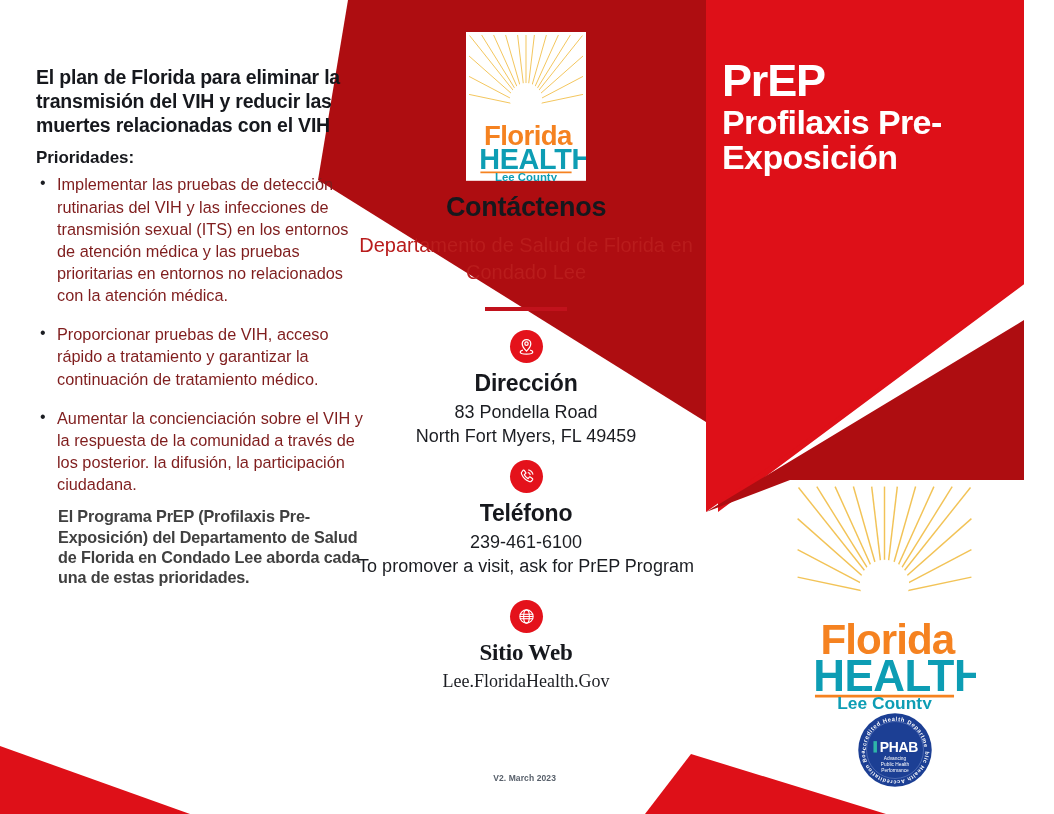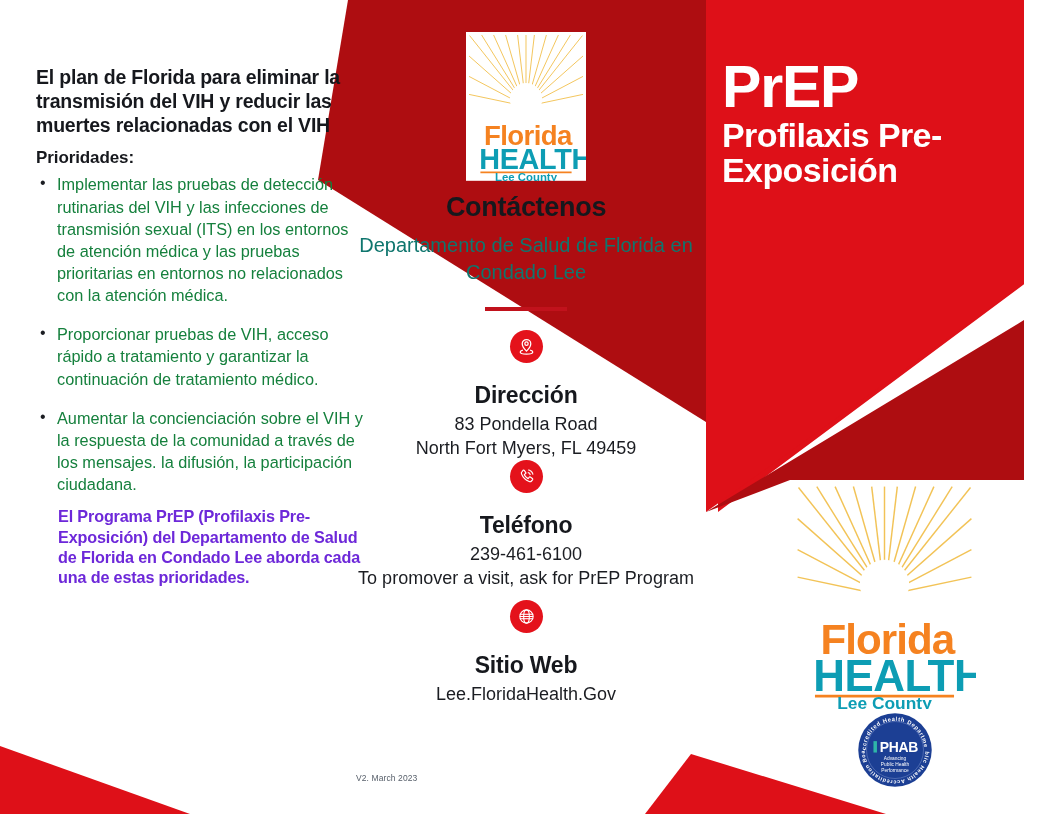--- a/index.html
+++ b/index.html
@@ -45,36 +45,36 @@
   ul#priority-list {
     list-style: none;
     margin: 0;
     padding: 0;
   }
   ul#priority-list > li {
     position: relative;
     padding-left: 21px;
     font-size: 16.3px;
     line-height: 1.36;
-    color: #15803d;
+    color: #7f1d1d;
     margin-bottom: 17px;
   }
   ul#priority-list > li::before {
     content: "\2022";
     position: absolute;
     left: 4px;
     top: -1px;
     font-size: 16px;
     color: #1b1d22;
   }
   #closing-note {
     font-size: 16.2px;
     font-weight: 800;
     line-height: 1.25;
-    color: #6d28d9;
+    color: #404040;
     margin: -6px 0 0 22px;
     letter-spacing: -0.15px;
   }
 
   
   #mid-col {
     position: absolute;
     left: 356px;
     top: 0;
     width: 340px;
@@ -100,21 +100,21 @@
     letter-spacing: -0.3px;
     text-align: center;
   }
   #contact-sub {
     position: absolute;
     left: 0;
     top: 232px;
     width: 100%;
     font-size: 20px;
     line-height: 1.34;
-    color: #0f766e;
+    color: #b91c1c;
   }
   #red-rule {
     position: absolute;
     left: 50%;
     top: 307px;
     transform: translateX(-50%);
     width: 82px;
     height: 4px;
     background: #c1121c;
   }
@@ -132,53 +132,52 @@
     align-items: center;
     justify-content: center;
     margin-bottom: 7px;
   }
   .contact-title {
     font-size: 23px;
     font-weight: 800;
     color: #16181d;
     letter-spacing: -0.2px;
     margin-bottom: 3px;
-    margin-top: 12px;
   }
   .contact-line {
     font-size: 18px;
     line-height: 1.35;
     color: #1b1d22;
   }
   #block-direccion { top: 330px; }
   #block-telefono  { top: 460px; }
-  #block-sitioweb  { top: 600px; }
+  #block-sitioweb  { top: 600px; font-family: Liberation Serif, serif; }
 
   #version-note {
     position: absolute;
     left: 0px;
     top: 773px;
     width: 200px;
-    text-align: left;
+    text-align: right;
     font-size: 8.5px;
     color: #58606b;
-    font-weight: 400;
+    font-weight: 700;
     letter-spacing: 0.1px;
   }
 
   
   #prep-title-wrap {
     position: absolute;
     left: 722px;
     top: 60px;
     width: 320px;
     z-index: 6;
   }
   #prep-title {
-    font-size: 59px;
+    font-size: 45px;
     font-weight: 800;
     color: #ffffff;
     line-height: 0.92;
     letter-spacing: -1.2px;
     margin: 0;
   }
   #prep-subtitle {
     font-size: 34px;
     font-weight: 800;
     color: #ffffff;
@@ -225,21 +224,21 @@
 
     <polygon points="0,746 190,814 0,814" fill="#DE1018"></polygon>
   </svg>
 
   <div id="left-col">
     <h1 id="left-title">El plan de Florida para eliminar la transmisión del VIH y reducir las muertes relacionadas con el VIH</h1>
     <div id="priorities-label">Prioridades:</div>
     <ul id="priority-list">
       <li>Implementar las pruebas de detección rutinarias del VIH y las infecciones de transmisión sexual (ITS) en los entornos de atención médica y las pruebas prioritarias en entornos no relacionados con la atención médica.</li>
       <li>Proporcionar pruebas de VIH, acceso rápido a tratamiento y garantizar la continuación de tratamiento médico.</li>
-      <li>Aumentar la concienciación sobre el VIH y la respuesta de la comunidad a través de los mensajes. la difusión, la participación ciudadana.</li>
+      <li>Aumentar la concienciación sobre el VIH y la respuesta de la comunidad a través de los posterior. la difusión, la participación ciudadana.</li>
     </ul>
     <p id="closing-note">El Programa PrEP (Profilaxis Pre-Exposición) del Departamento de Salud de Florida en Condado Lee aborda cada una de estas prioridades.</p>
   </div>
 
   <div id="mid-col">
 
     <div id="logo-top">
       <svg class="fh-logo" viewBox="0 0 200 248">
         <rect x="0" y="0" width="200" height="248" fill="#ffffff"></rect>
 

